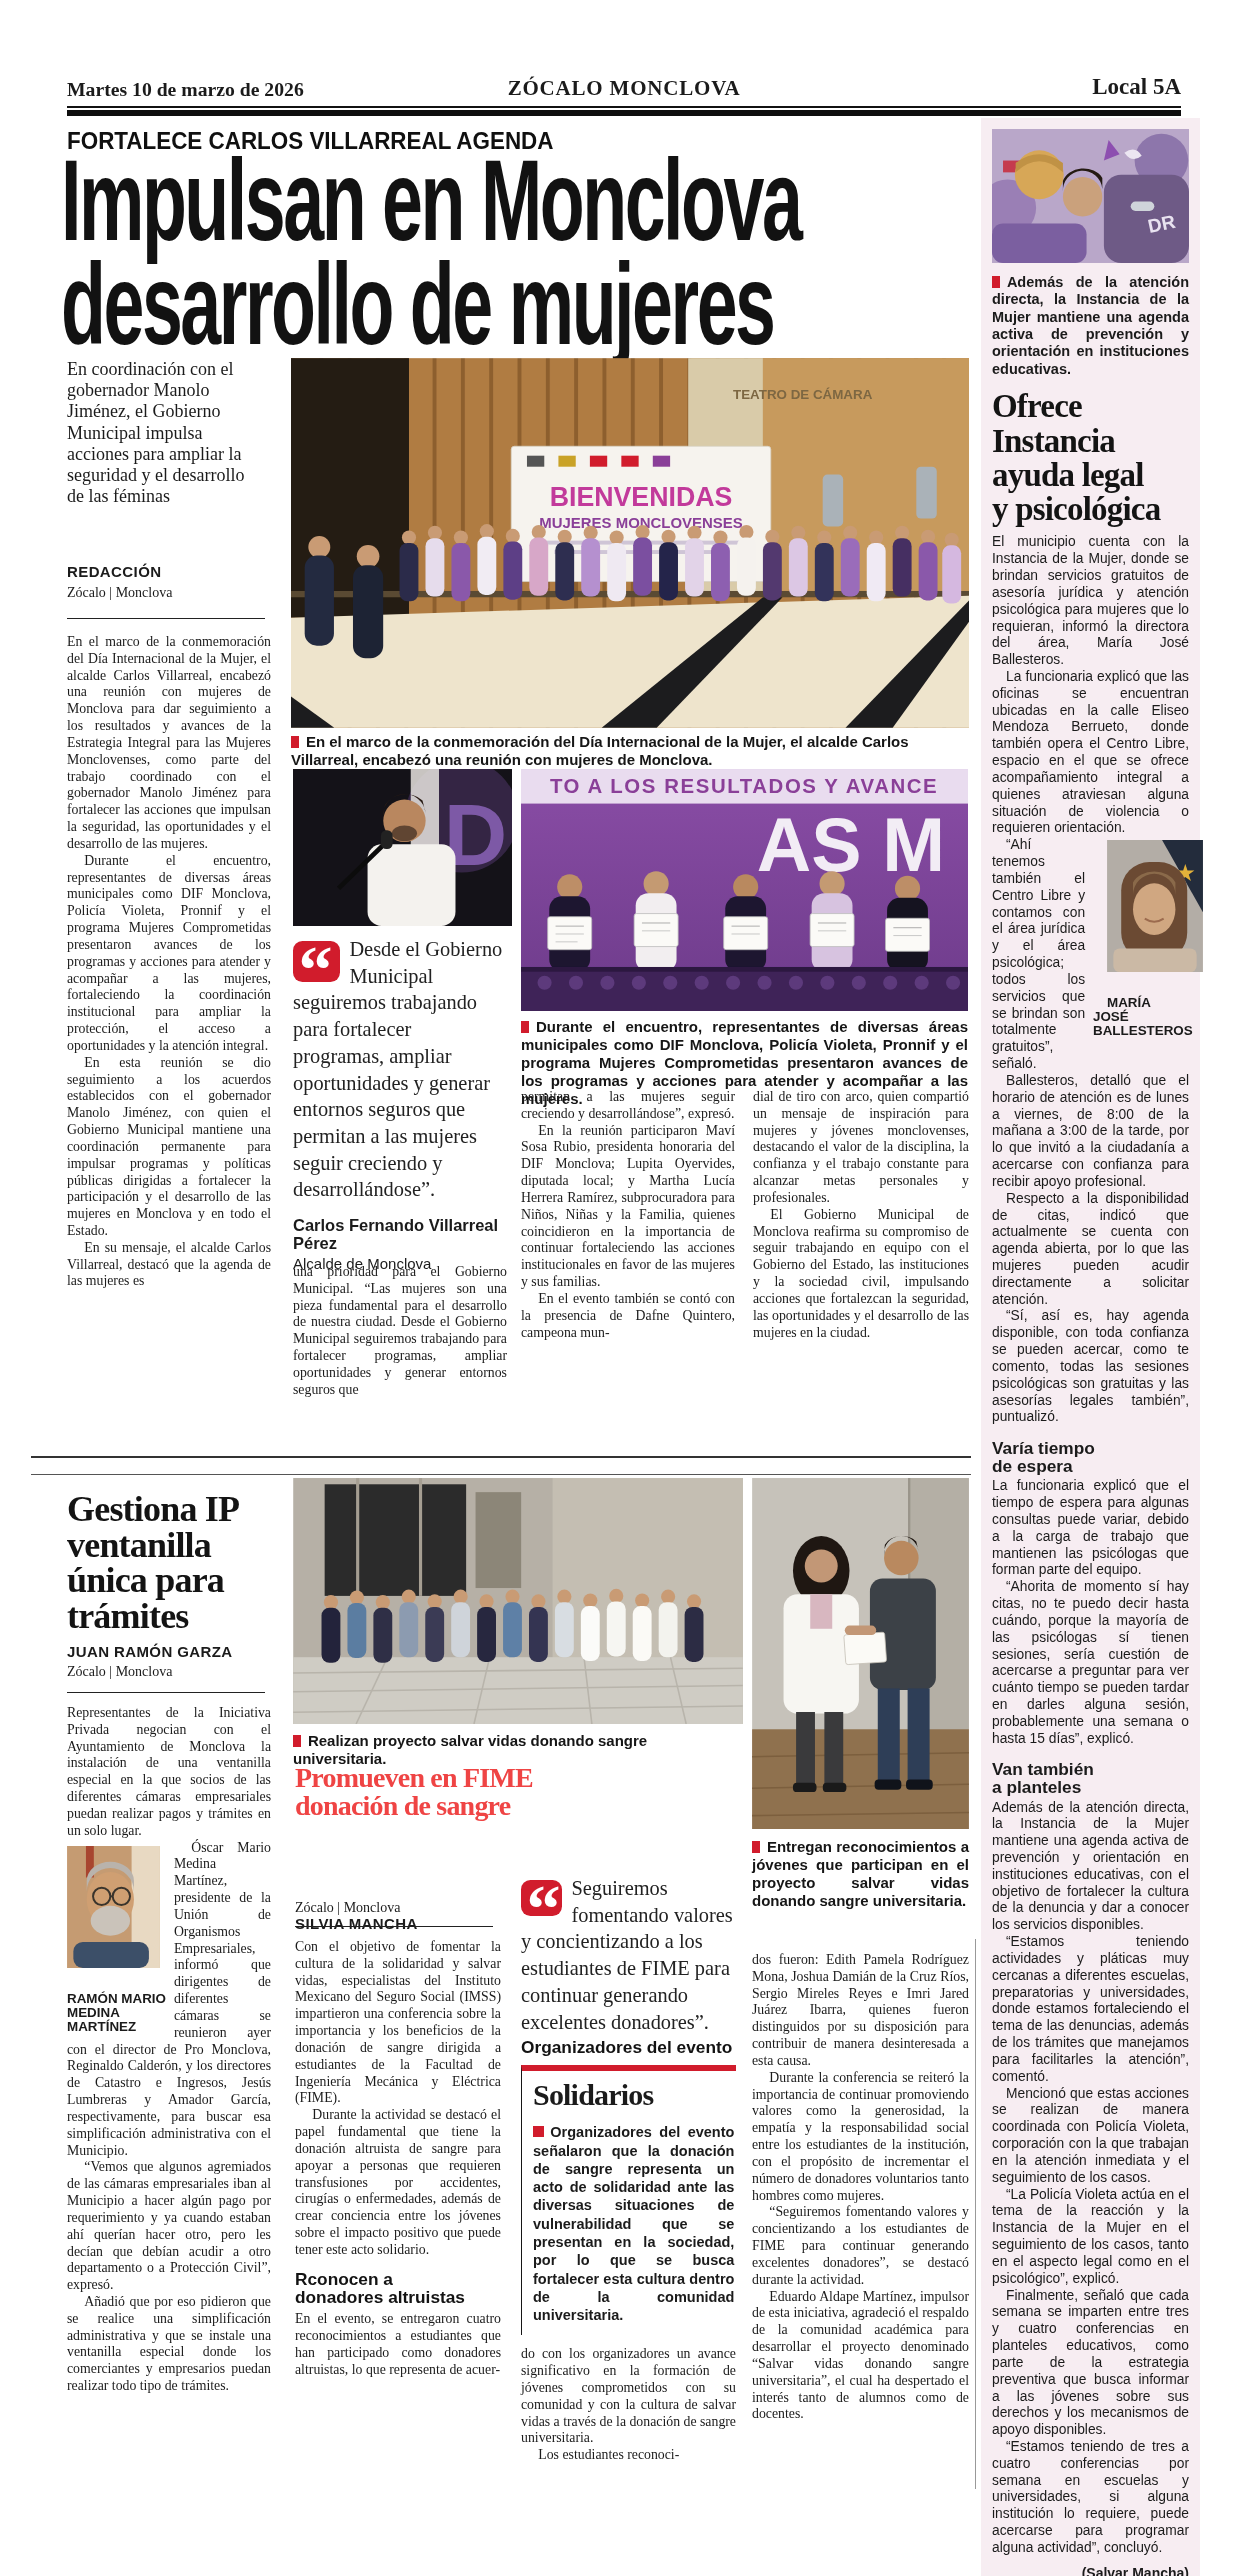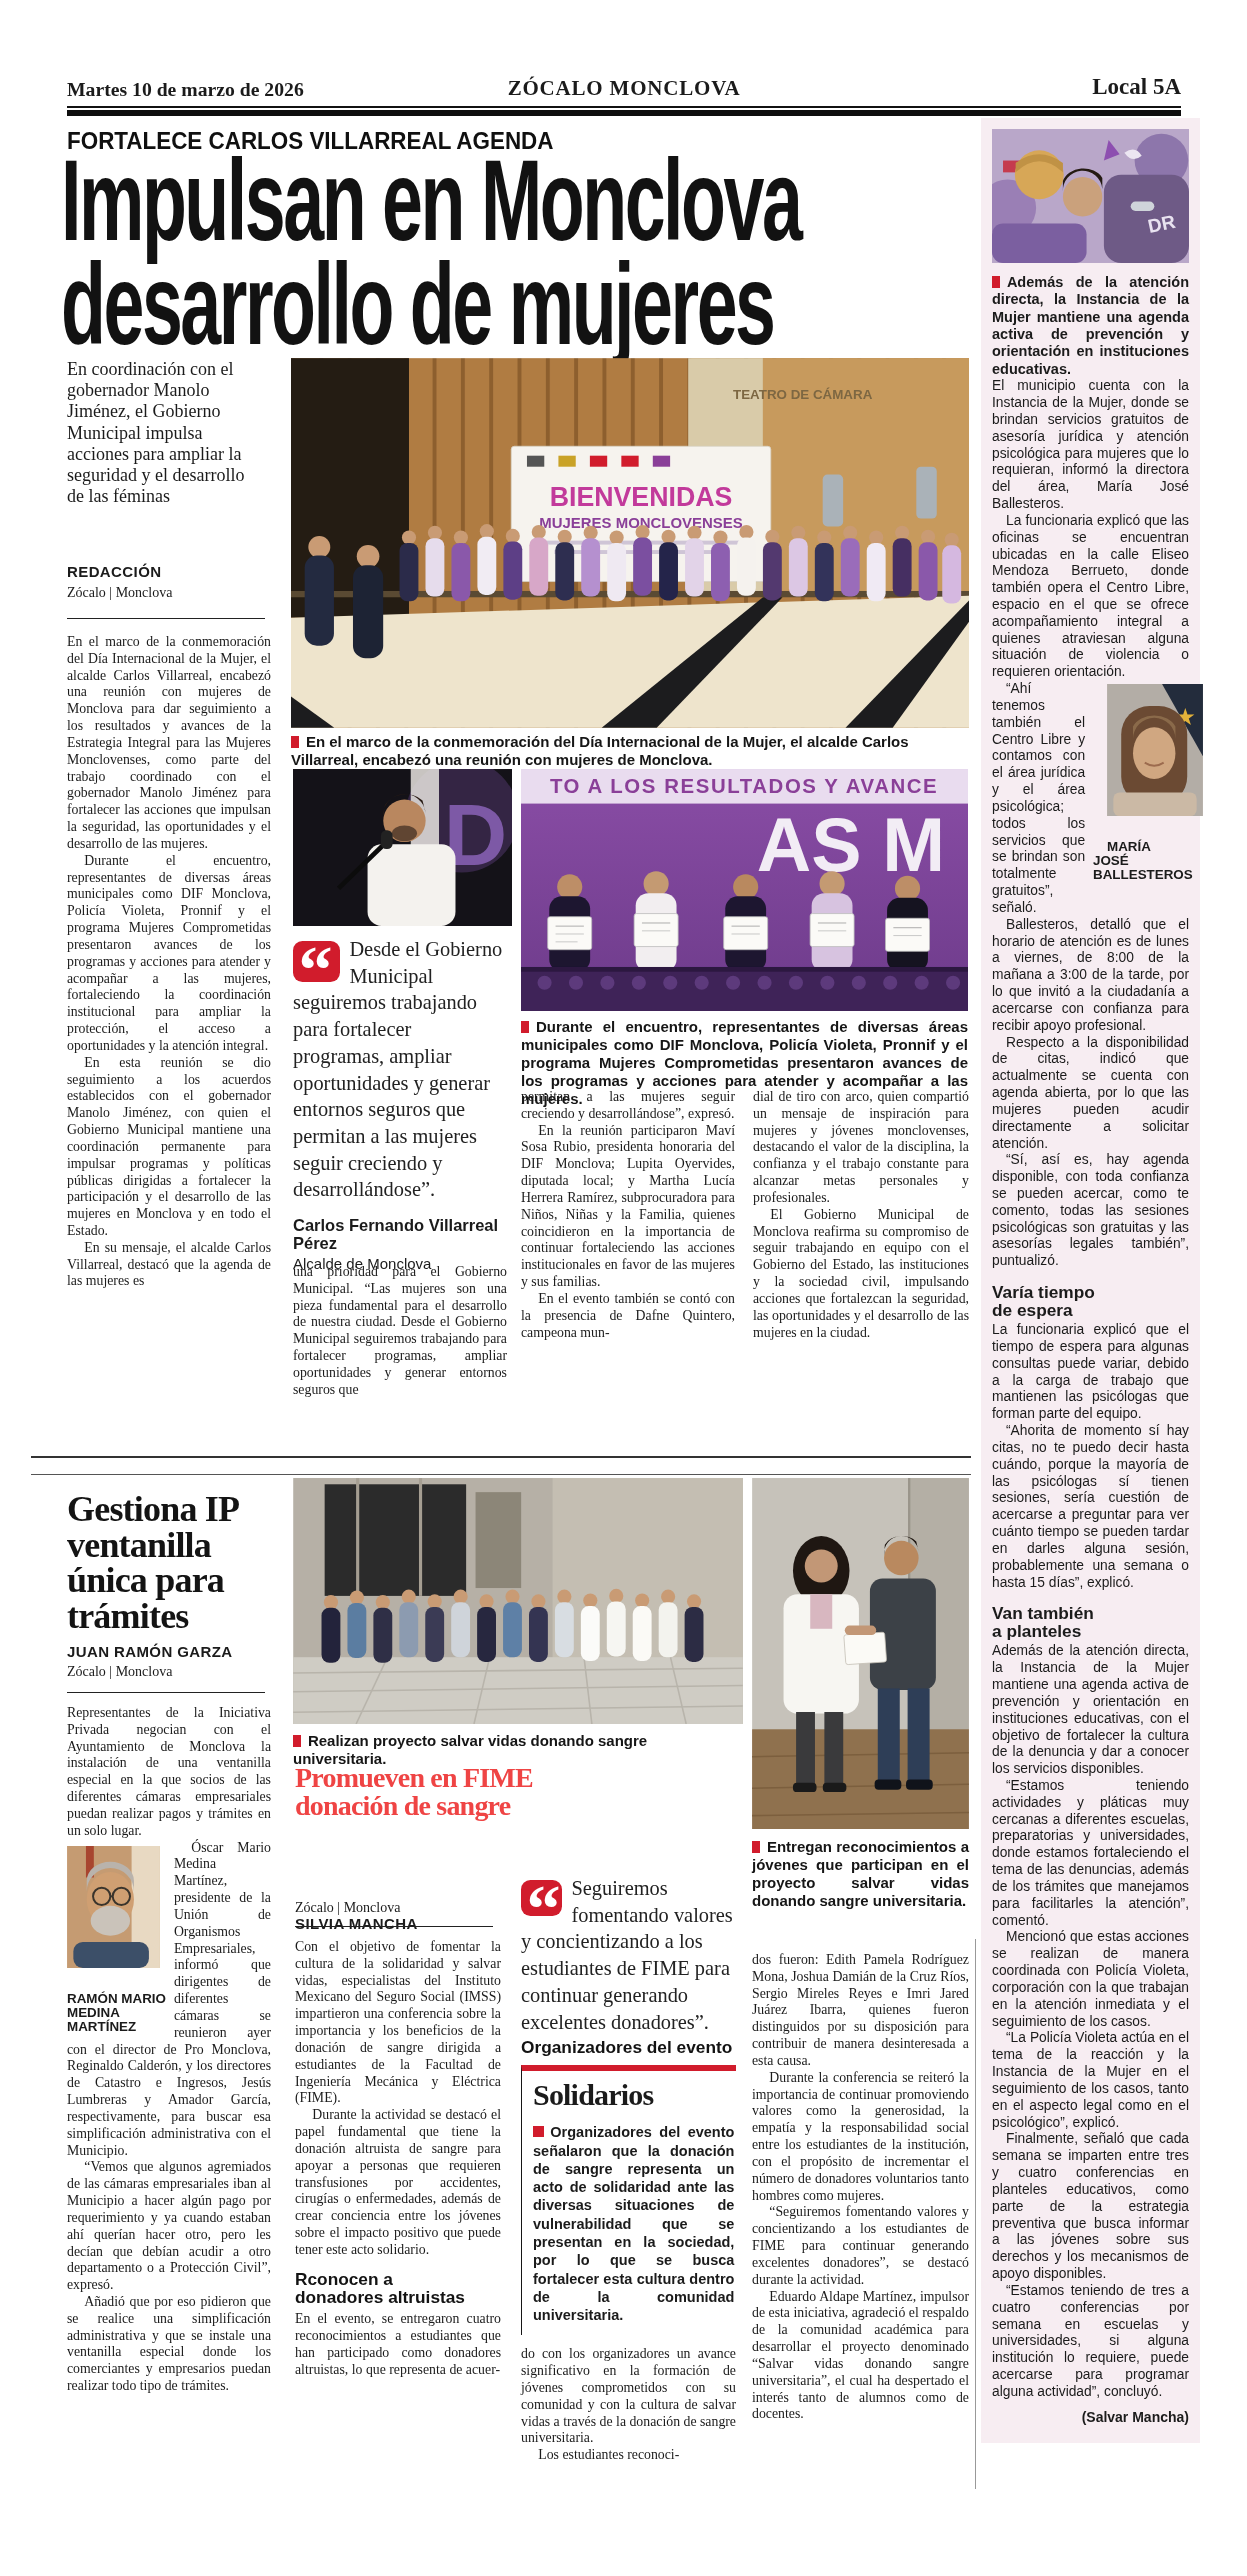--- a/index.html
+++ b/index.html
@@ -429,20 +429,24 @@
         <path d="M90,80 a25,25 0 0 1 50,-4 l0,-14 a27,22 0 0 0 -50,4 Z" fill="#241a12"></path>
         <rect x="142" y="58" width="108" height="112" rx="22" fill="#6e5a86"></rect>
         <rect x="0" y="120" width="120" height="50" rx="14" fill="#7b5fa0"></rect>
         <text x="200" y="132" font-size="24" font-weight="900" fill="#e8e2f0" transform="rotate(-12 200 132)">DR</text>
         <rect x="176" y="92" width="30" height="12" rx="6" fill="#cfd4da"></rect>
       </svg>
     </div>
     <div class="sb-cap">
       <span class="bul"></span><span>Además de la atención directa, la Instancia de la Mujer mantiene una agenda activa de prevención y orientación en instituciones educativas.</span>
     </div>
+    <div class="sb-head serif pre">Ofrece
+Instancia
+ayuda legal
+y psicológica</div>
     <div class="sb-body">
       <p>El municipio cuenta con la Instancia de la Mujer, donde se brindan servicios gratuitos de asesoría jurídica y atención psicológica para mujeres que lo requieran, informó la directora del área, María José Ballesteros.</p>
       <p class="ind">La funcionaria explicó que las oficinas se encuentran ubicadas en la calle Eliseo Mendoza Berrueto, donde también opera el Centro Libre, espacio en el que se ofrece acompañamiento integral a quienes atraviesan alguna situación de violencia o requieren orientación.</p>
       <p class="ind">
         <span class="sb-float" style="display:block;">
           <svg width="96" height="132" viewBox="0 0 122 168" style="font-size:17.5px">
             <rect width="122" height="168" fill="#b3ada6"></rect>
             <polygon points="70,0 122,0 122,92" fill="#232c3c"></polygon>
             <text x="86" y="52" font-size="30" fill="#e3b23a">★</text>
             <rect x="18" y="28" width="84" height="126" rx="36" fill="#6b4a33"></rect>

